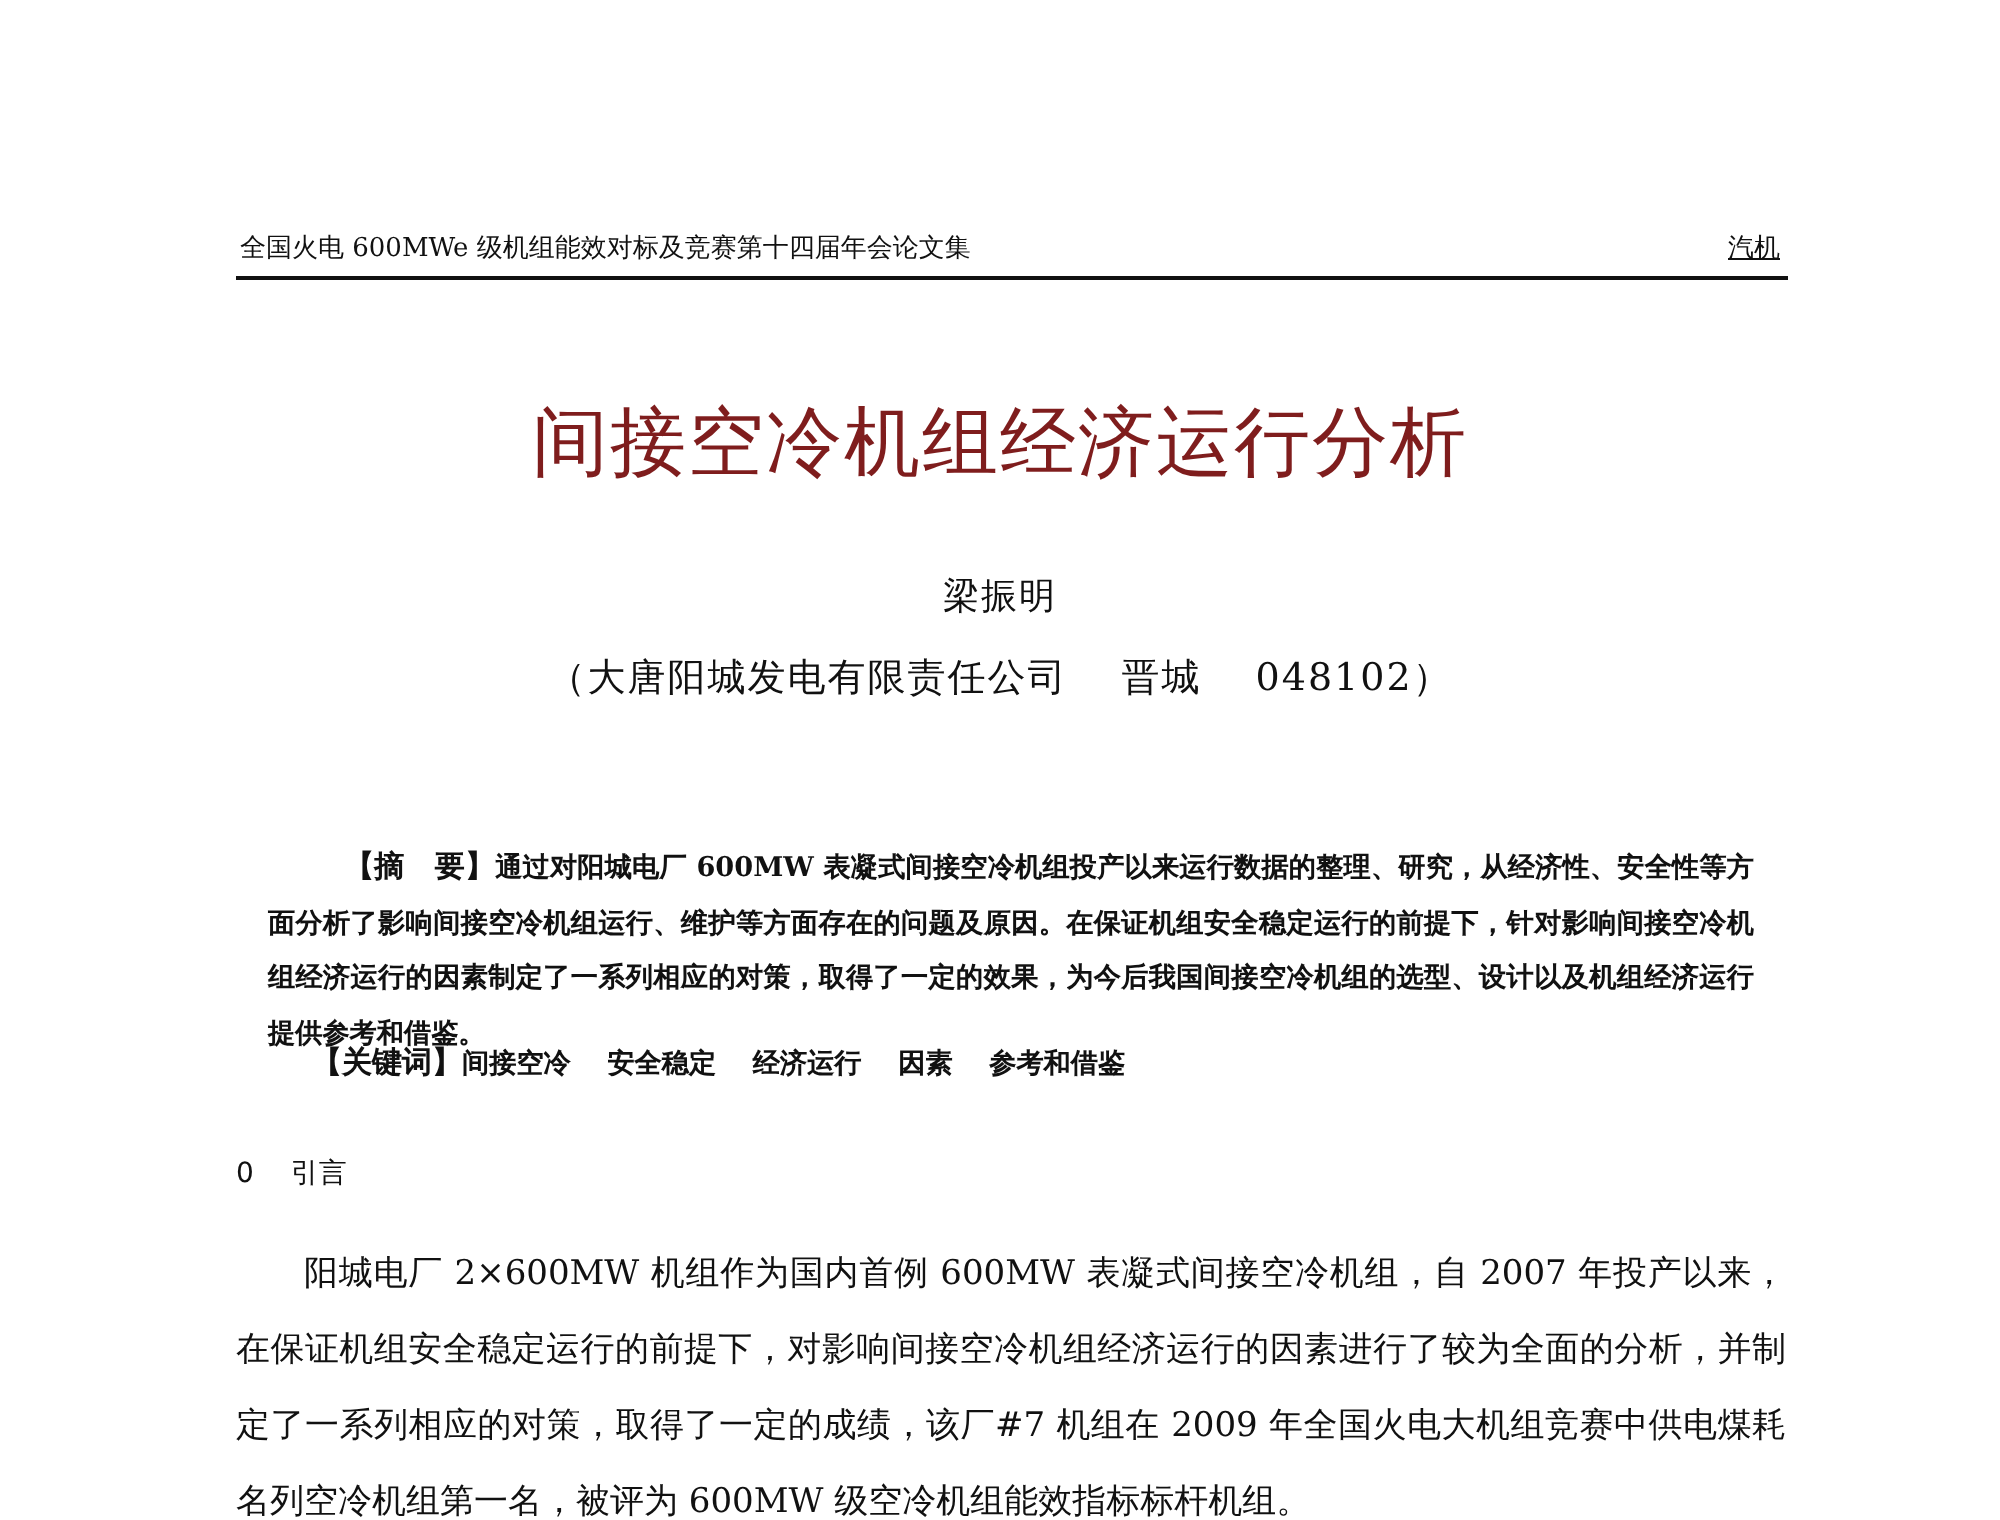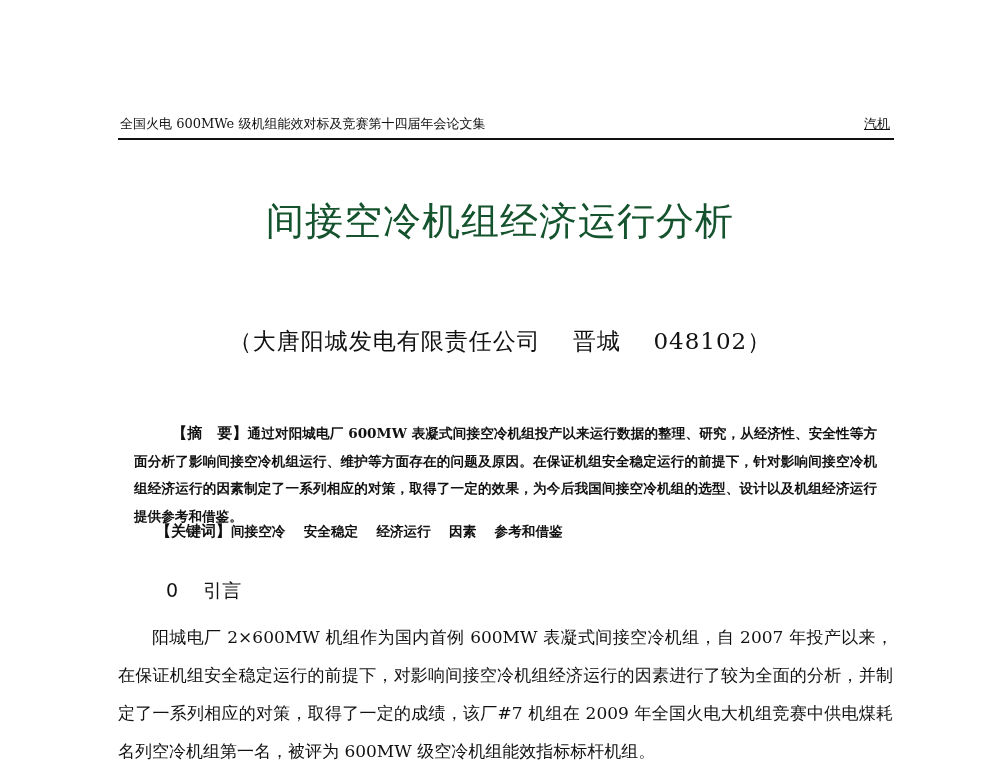--- a/index.html
+++ b/index.html
@@ -46,38 +46,38 @@
     }
     .title {
       position: absolute;
       left: 0;
       width: 1000px;
       top: 196px;
       text-align: center;
       font-family: "DejaVu Sans", "Liberation Sans", sans-serif;
       font-size: 38px;
       letter-spacing: 1px;
-      color: #14532d;
+      color: #7f1d1d;
     }
     .author {
       position: absolute;
       left: 0;
       width: 1000px;
       top: 286px;
       text-align: center;
       font-size: 18px;
       letter-spacing: 1px;
     }
     .affiliation {
       position: absolute;
       left: 0;
       width: 1000px;
       top: 326px;
       text-align: center;
-      font-size: 23px;
+      font-size: 19px;
       letter-spacing: 1px;
       white-space: pre;
     }
     .abstract {
       position: absolute;
       left: 118px;
       top: 404px;
       width: 775px;
       font-size: 13.6px;
       line-height: 27.5px;
@@ -104,23 +104,22 @@
     .keywords .label {
       font-family: "DejaVu Sans", "Liberation Sans", sans-serif;
       font-size: 15px;
       font-weight: bold;
     }
     .section-heading {
       position: absolute;
       left: 118px;
       top: 578px;
       font-family: "DejaVu Sans", "Liberation Sans", sans-serif;
-      font-size: 19px;
+      font-size: 14px;
       white-space: pre;
-      margin-left: 48px;
     }
     .body-text {
       position: absolute;
       left: 118px;
       top: 618px;
       width: 775px;
       font-size: 17px;
       line-height: 38px;
       text-align: justify;
     }
@@ -134,20 +133,21 @@
 
 <div class="page">
 
   <div class="running-header">
     <span class="left">全国火电 600MWe 级机组能效对标及竞赛第十四届年会论文集</span>
     <span class="right">汽机</span>
   </div>
 
   <div class="title">间接空冷机组经济运行分析</div>
 
+  <div class="author">梁振明</div>
 
   <div class="affiliation">（大唐阳城发电有限责任公司　 晋城　 048102）</div>
 
   <div class="abstract">
     <p><span class="label">【摘　要】</span><span>通过对阳城电厂 600MW 表凝式间接空冷机组投产以来运行数据的整理、研究，从经济性、安全性等方面分析了影响间接空冷机组运行、维护等方面存在的问题及原因。在保证机组安全稳定运行的前提下，针对影响间接空冷机组经济运行的因素制定了一系列相应的对策，取得了一定的效果，为今后我国间接空冷机组的选型、设计以及机组经济运行提供参考和借鉴。</span></p>
   </div>
 
   <div class="keywords"><span class="label">【关键词】</span><span>间接空冷　 安全稳定　 经济运行　 因素　 参考和借鉴</span></div>
 
   <div class="section-heading">0　 引言</div>

